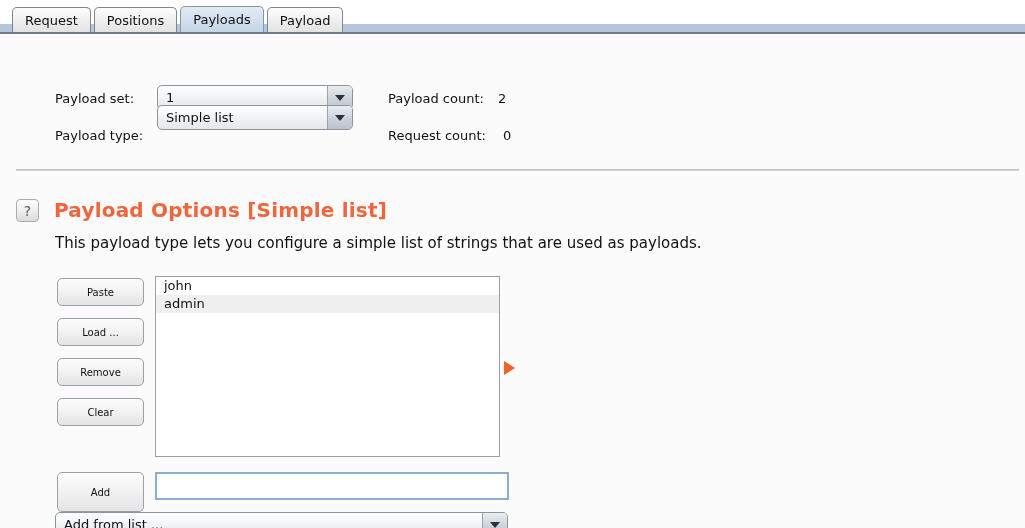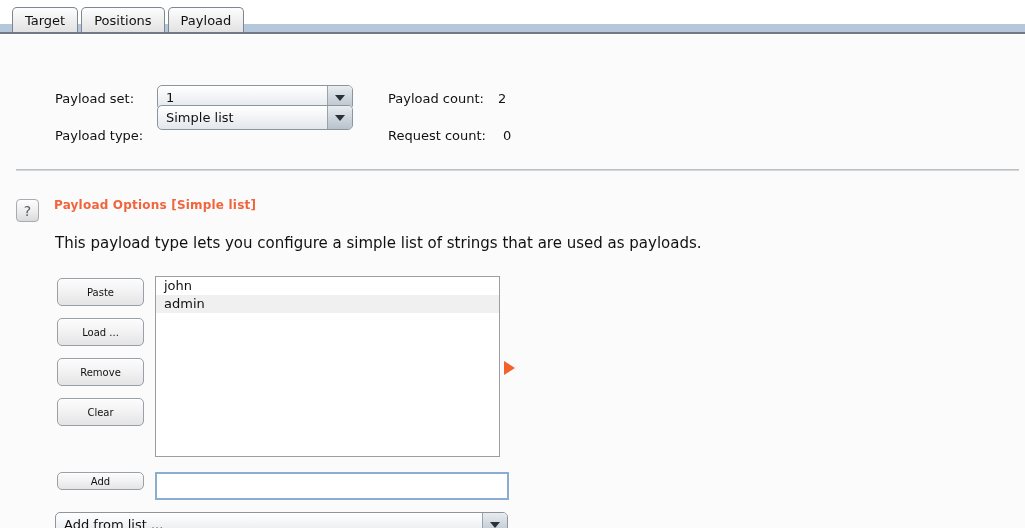--- a/index.html
+++ b/index.html
@@ -163,21 +163,21 @@
     display: flex;
     align-items: center;
     justify-content: center;
     font-size: 14px;
     color: #555b62;
     font-family: "DejaVu Sans", "Liberation Sans", sans-serif;
   }
   .section-heading {
     position: absolute;
     left: 54px; top: 163px;
-    font-size: 12px;
+    font-size: 20px;
     font-weight: bold;
     color: #f2643b;
     letter-spacing: 0.2px;
     white-space: nowrap;
   }
   .section-desc {
     position: absolute;
     left: 55px; top: 199px;
     font-size: 15px;
     color: #111;
@@ -197,21 +197,21 @@
     justify-content: center;
     font-size: 10px;
     color: #111;
     white-space: nowrap;
     cursor: default;
   }
   #btn-paste  { left: 57px; top: 243px; width: 87px; height: 28px; }
   #btn-load   { left: 57px; top: 283px; width: 87px; height: 28px; }
   #btn-remove { left: 57px; top: 323px; width: 87px; height: 28px; }
   #btn-clear  { left: 57px; top: 363px; width: 87px; height: 28px; }
-  #btn-add    { left: 57px; top: 437px; width: 87px; height: 18px; }
+  #btn-add    { left: 57px; top: 437px; width: 87px; height: 40px; }
 
   
   .listbox {
     position: absolute;
     left: 155px; top: 241px;
     width: 345px; height: 181px;
     box-sizing: border-box;
     border: 1px solid #9a9fa6;
     background: #ffffff;
     overflow: hidden;
@@ -253,22 +253,23 @@
     color: #111;
     outline: none;
   }
 </style>
 </head>
 <body>
 
 <div class="tabstrip">
   <div class="tabstrip-underline"></div>
   <div class="tabs">
-    <div class="tab">Target</div>
+    <div class="tab">Request</div>
     <div class="tab">Positions</div>
+    <div class="tab selected">Payloads</div>
     <div class="tab">Payload</div>
   </div>
 </div>
 <div class="content-topline"></div>
 <div class="content-topline2"></div>
 
 <div class="panel">
 
   <div class="label lbl-payload-set">Payload set:</div>
   <div class="label lbl-payload-type">Payload type:</div>

